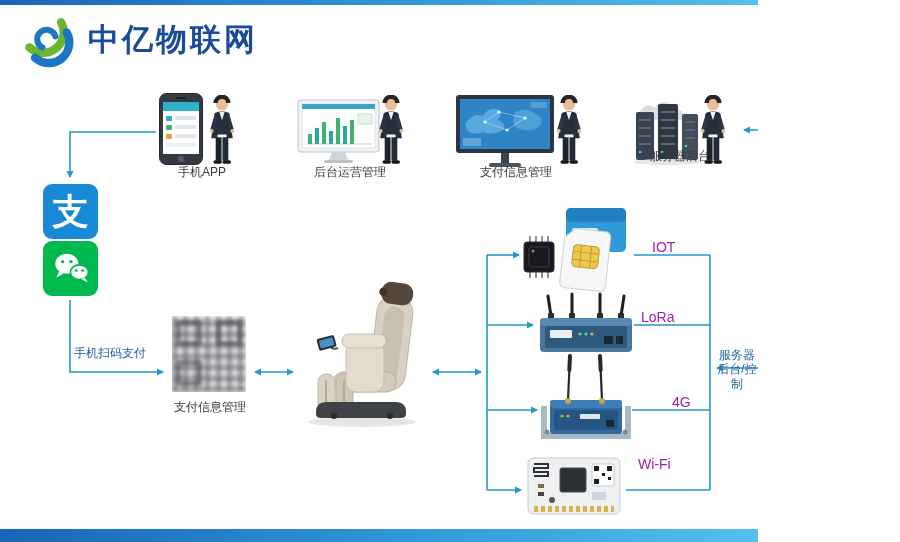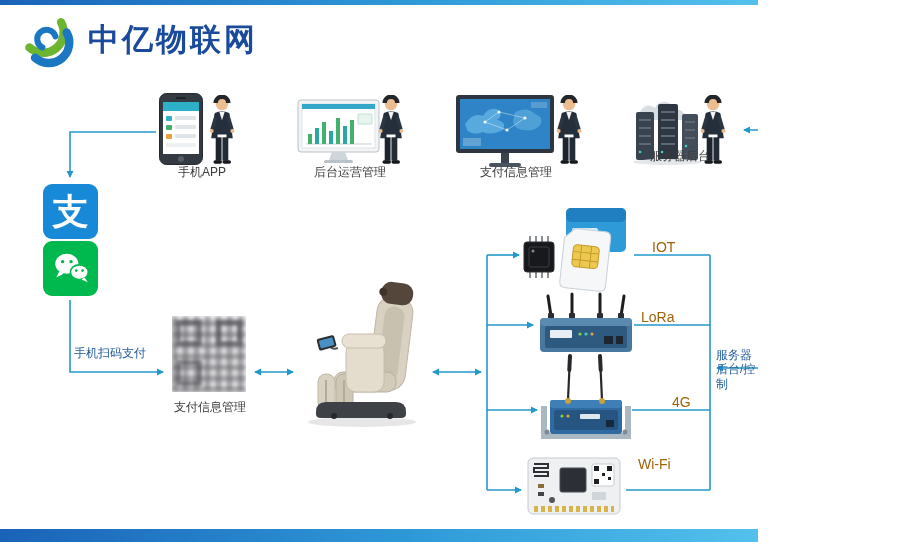--- a/index.html
+++ b/index.html
@@ -6,22 +6,22 @@
   .canvas{position:relative;width:758px;height:542px;background:#ffffff;overflow:hidden;
           font-family:"Liberation Sans","DejaVu Sans",sans-serif;}
   .strip{position:absolute;left:0;right:0;background:linear-gradient(90deg,#1a63b8 0%,#2f9ad8 55%,#54c0ec 100%);}
   .strip.top{top:0;height:5px;}
   .strip.bottom{bottom:0;height:13px;}
   .abs{position:absolute;}
   .brand{position:absolute;left:20px;top:12px;display:flex;align-items:center;gap:12px;}
   .brand-title{font-size:31px;font-weight:700;color:#1a4a9c;letter-spacing:3px;}
   .lbl{position:absolute;font-size:12px;color:#3c3c3c;line-height:1.2;}
   .lbl.center{text-align:center;}
-  .lbl.blue{color:#235e9b;}
-  .devlbl{position:absolute;font-size:14px;color:#a16207;}
+  .lbl.blue{color:#235e9b;text-align:center;}
+  .devlbl{position:absolute;font-size:14px;color:#a21caf;}
   .tile{position:absolute;width:55px;height:55px;border-radius:9px;display:flex;align-items:center;justify-content:center;}
   .tile.alipay{background:#1789d6;}
   .tile.wechat{background:#00b94e;}
   .alipay-glyph{color:#fff;font-size:36px;font-weight:700;line-height:1;}
   .qr{position:absolute;left:172px;top:316px;width:74px;height:76px;background:#f7f7f8;overflow:hidden;}
   .qr-pattern{width:100%;height:100%;filter:blur(2px);background-color:#ececee;
     background-image:
       repeating-linear-gradient(0deg, rgba(95,95,100,.60) 0 5px, transparent 5px 11px),
       repeating-linear-gradient(90deg, rgba(95,95,100,.60) 0 5px, transparent 5px 11px);}
   .qr-finder{position:absolute;width:16px;height:16px;border:5px solid rgba(70,70,75,.55);filter:blur(1.5px);}

